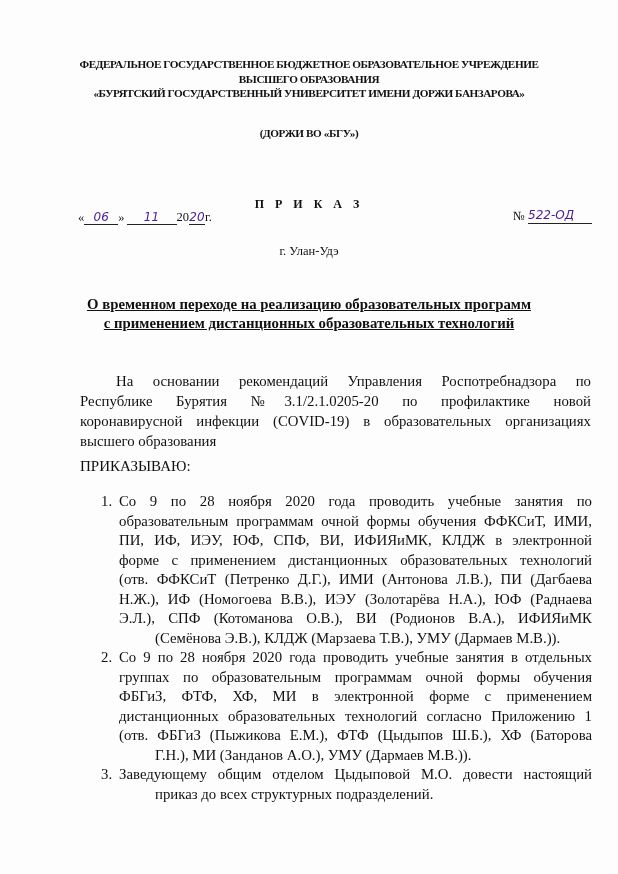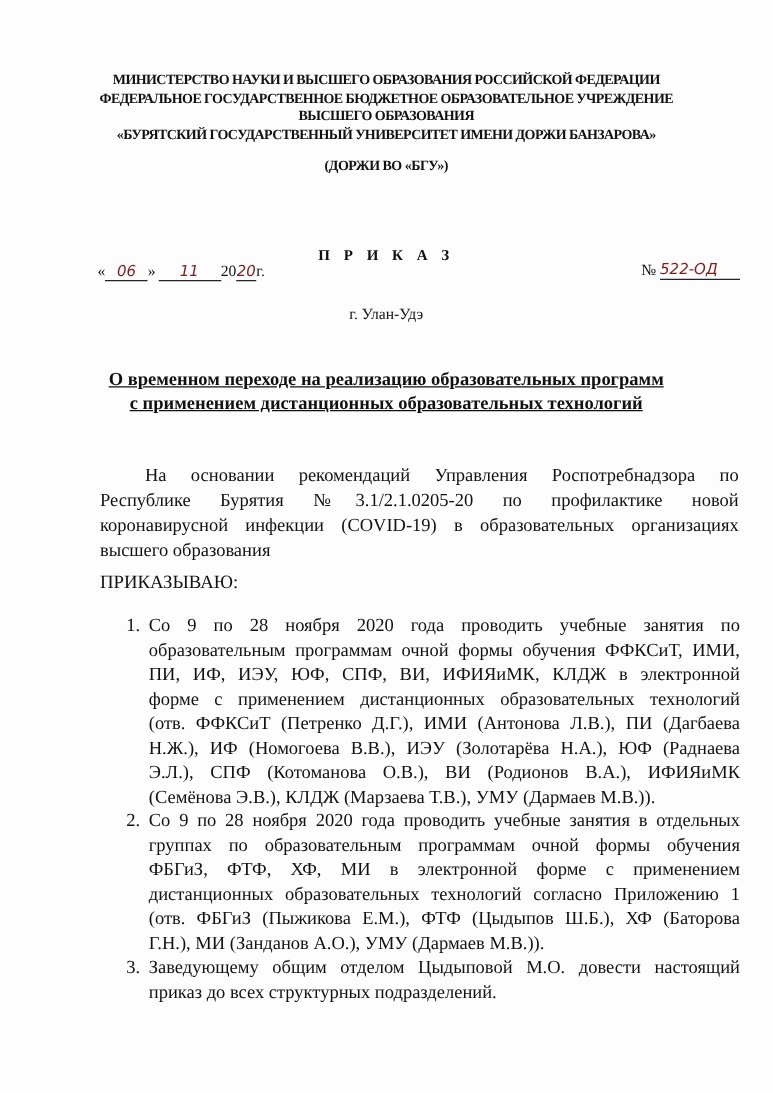--- a/index.html
+++ b/index.html
@@ -4,44 +4,43 @@
 <style>
   html, body { margin: 0; padding: 0; background: #ffffff; }
   body { width: 618px; height: 874px; position: relative; overflow: hidden; font-family: "Liberation Serif", "DejaVu Serif", serif; color: #111; }
   .page { position: absolute; left: 0; top: 0; width: 618px; height: 874px; background: #fdfdfd; }
   .hdr { position: absolute; left: 0; width: 618px; text-align: center; font-weight: bold; font-size: 11.2px; letter-spacing: -0.45px; line-height: 14.5px; }
   .hdr .l { display: block; white-space: nowrap; }
   .abbr { position: absolute; top: 127px; left: 0; width: 618px; text-align: center; font-weight: bold; font-size: 11.2px; letter-spacing: -0.4px; }
   .prikaz-title { position: absolute; top: 197px; left: 0; width: 618px; text-align: center; font-weight: bold; font-size: 12px; letter-spacing: 4px; }
   .date-line { position: absolute; top: 210px; left: 78px; font-size: 12.5px; white-space: nowrap; }
   .date-line .blank { display: inline-block; border-bottom: 1px solid #222; text-align: center; height: 14px; vertical-align: bottom; }
-  .hw { font-family: "DejaVu Sans", sans-serif; font-style: italic; color: #7f1d1d; font-size: 12px; }
+  .hw { font-family: "DejaVu Sans", sans-serif; font-style: italic; color: #4c1d95; font-size: 12px; }
   .num-line { position: absolute; top: 208px; left: 513px; font-size: 12.5px; white-space: nowrap; }
   .num-line .blank { display: inline-block; border-bottom: 1px solid #222; width: 64px; text-align: left; height: 15px; vertical-align: bottom; }
   .city { position: absolute; top: 244px; left: 0; width: 618px; text-align: center; font-size: 12.5px; }
   .subject { position: absolute; top: 295px; left: 0; width: 618px; text-align: center; font-weight: bold; font-size: 14.8px; line-height: 19px; text-decoration: underline; }
   .subject .l { display: block; white-space: nowrap; }
   .basis { position: absolute; top: 371px; left: 80px; width: 511px; font-size: 14.8px; line-height: 20px; text-align: justify; }
   .basis .ln { display: block; text-align-last: justify; white-space: nowrap; }
   .basis .ln.last { text-align-last: left; }
   .basis .ln.first { text-indent: 36px; }
   .order-word { position: absolute; top: 458px; left: 80px; font-size: 15px; }
   .items { position: absolute; top: 492px; left: 101px; width: 491px; font-size: 14.8px; line-height: 19.5px; }
   .item { position: relative; padding-left: 18px; }
   .item .num { position: absolute; left: 0; top: 0; }
   .item .ln { display: block; text-align: justify; text-align-last: justify; white-space: nowrap; }
-  .item .ln.last { text-align-last: left; }
+  .item .ln.last { text-align-last: left; margin-left: 36px; }
 </style>
 </head>
 <body>
 
 <div class="page">
 
   <div class="hdr" style="top:57px;">
-    <span class="l">МИНИСТЕРСТВО НАУКИ И ВЫСШЕГО ОБРАЗОВАНИЯ РОССИЙСКОЙ ФЕДЕРАЦИИ</span>
     <span class="l">ФЕДЕРАЛЬНОЕ ГОСУДАРСТВЕННОЕ БЮДЖЕТНОЕ ОБРАЗОВАТЕЛЬНОЕ УЧРЕЖДЕНИЕ</span>
     <span class="l">ВЫСШЕГО ОБРАЗОВАНИЯ</span>
     <span class="l">«БУРЯТСКИЙ ГОСУДАРСТВЕННЫЙ УНИВЕРСИТЕТ ИМЕНИ ДОРЖИ БАНЗАРОВА»</span>
   </div>
 
   <div class="abbr">(ДОРЖИ ВО «БГУ»)</div>
 
   <div class="prikaz-title">П Р И К А З</div>
 
   <div class="date-line">

